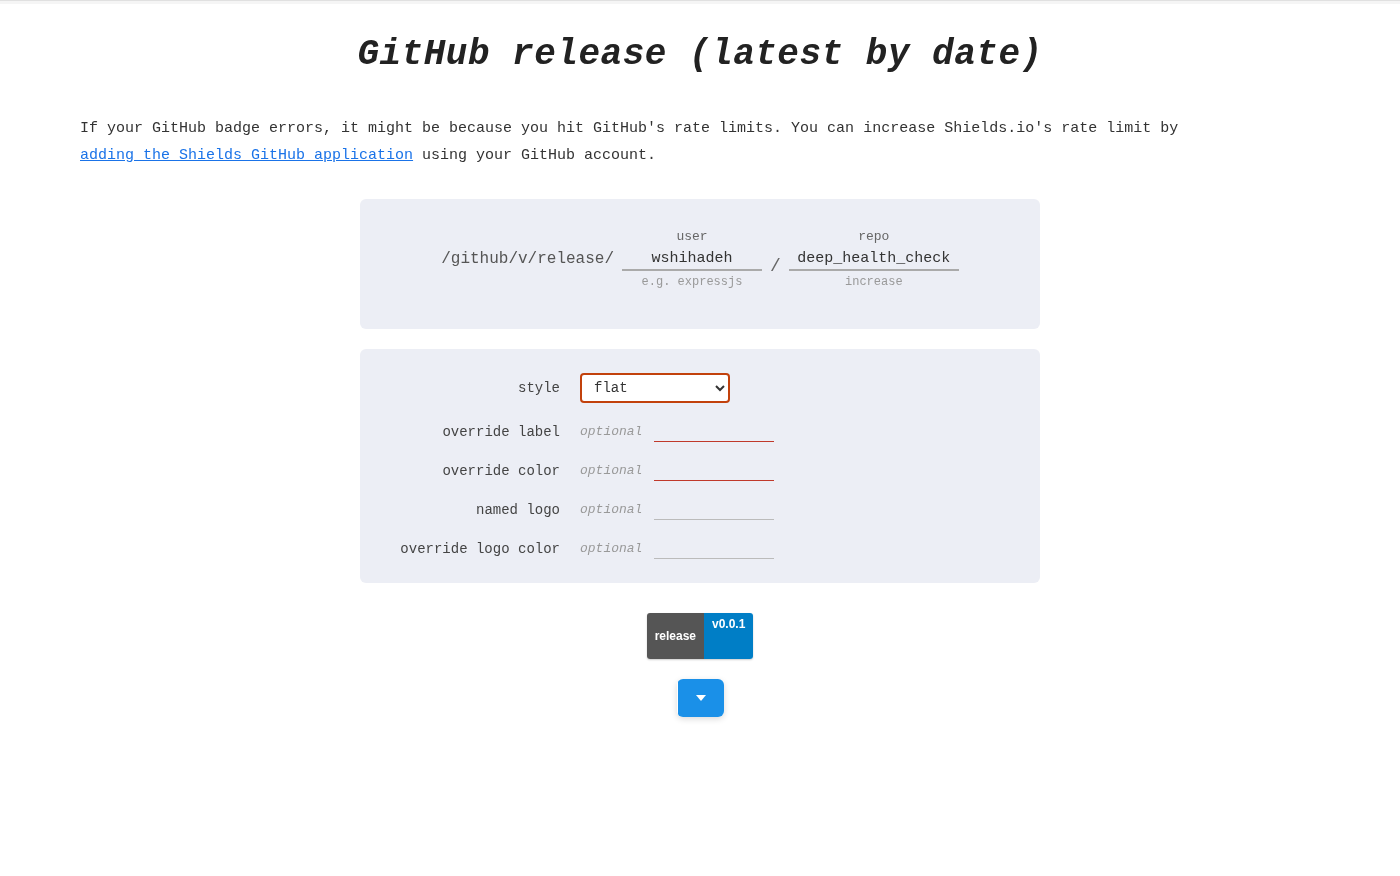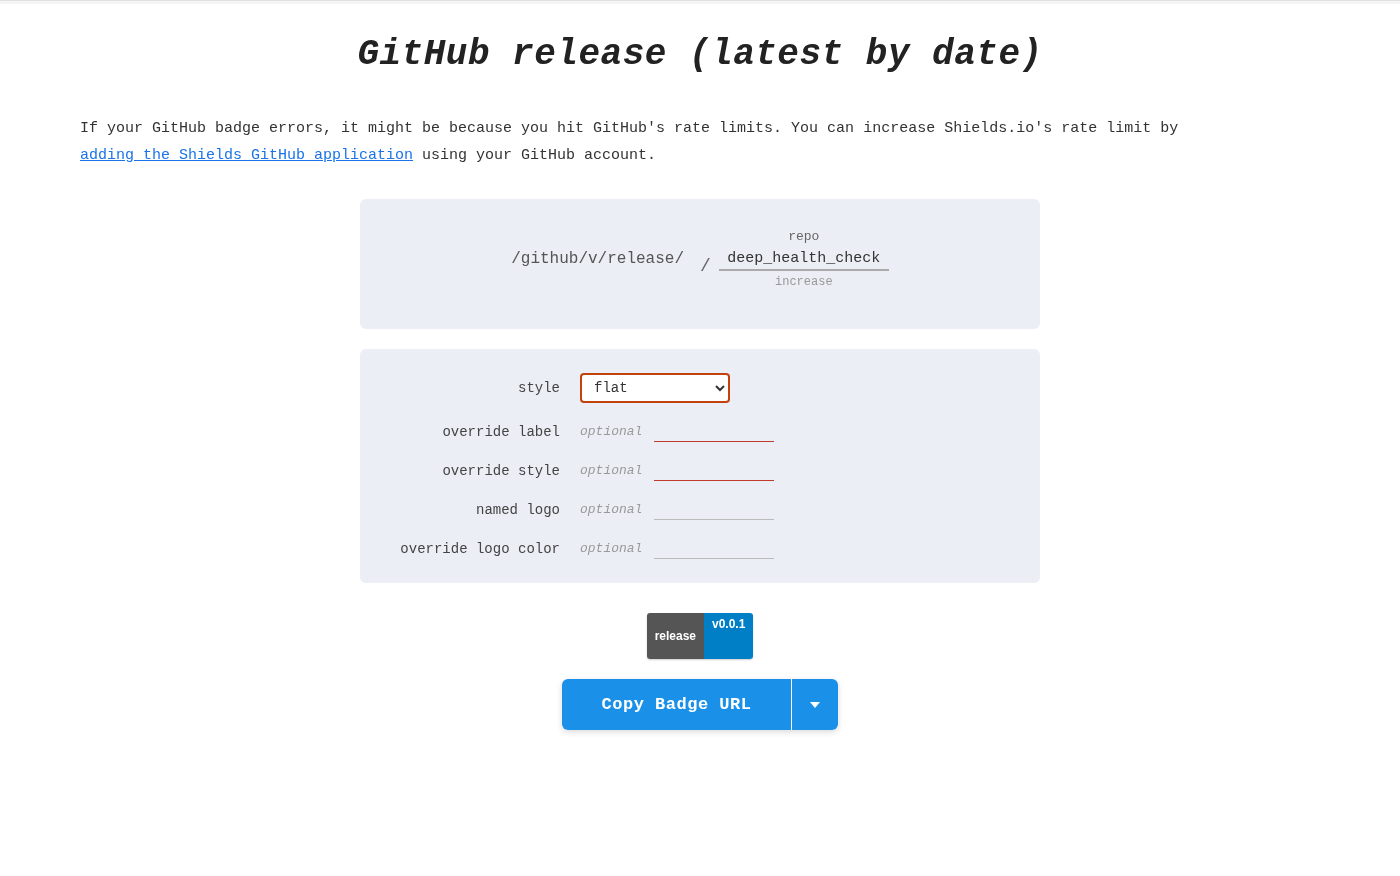--- a/index.html
+++ b/index.html
@@ -259,20 +259,25 @@
   <h1 class="page-title">GitHub release (latest by date)</h1>
 
   <p class="notice-text">
     <span>If your GitHub badge errors, it might be because you hit GitHub's rate limits. You can increase Shields.io's rate limit by </span><a href="#">adding the Shields GitHub application</a><span> using your GitHub account.</span>
   </p>
 
   <div class="form-panel">
     <div class="url-row">
       <span class="url-prefix">/github/v/release/</span>
 
+      <div class="field-group">
+        <span class="field-label-top">user</span>
+        <input class="url-input" type="text" style="width: 140px;" value="wshihadeh">
+        <span class="field-hint">e.g. expressjs</span>
+      </div>
 
       <span class="separator">/</span>
 
       <div class="field-group">
         <span class="field-label-top">repo</span>
         <input class="url-input" type="text" style="width: 170px;" value="deep_health_check">
         <span class="field-hint">increase</span>
       </div>
     </div>
   </div>
@@ -290,21 +295,21 @@
       </select>
     </div>
 
     <div class="option-row">
       <span class="option-label">override label</span>
       <span class="option-hint">optional</span>
       <input class="option-input red-border" type="text" style="">
     </div>
 
     <div class="option-row">
-      <span class="option-label">override style</span>
+      <span class="option-label">override color</span>
       <span class="option-hint">optional</span>
       <input class="option-input red-border" type="text" style="">
     </div>
 
     <div class="option-row">
       <span class="option-label">named logo</span>
       <span class="option-hint">optional</span>
       <input class="option-input" type="text" style="">
     </div>
 
@@ -318,21 +323,20 @@
 
   <div class="badge-container">
     <div class="badge">
       <span class="badge-left">release</span>
       <span class="badge-right">v0.0.1</span>
     </div>
   </div>
 
   <div class="copy-button-container">
     <div class="copy-button-wrapper">
-      <button class="copy-button-main">Copy Badge URL</button>
       <div class="copy-button-divider"></div>
       <button class="copy-button-dropdown">
         <span class="chevron-down"></span>
       </button>
     </div>
   </div>
 
 </div>
 
 </body></html>

